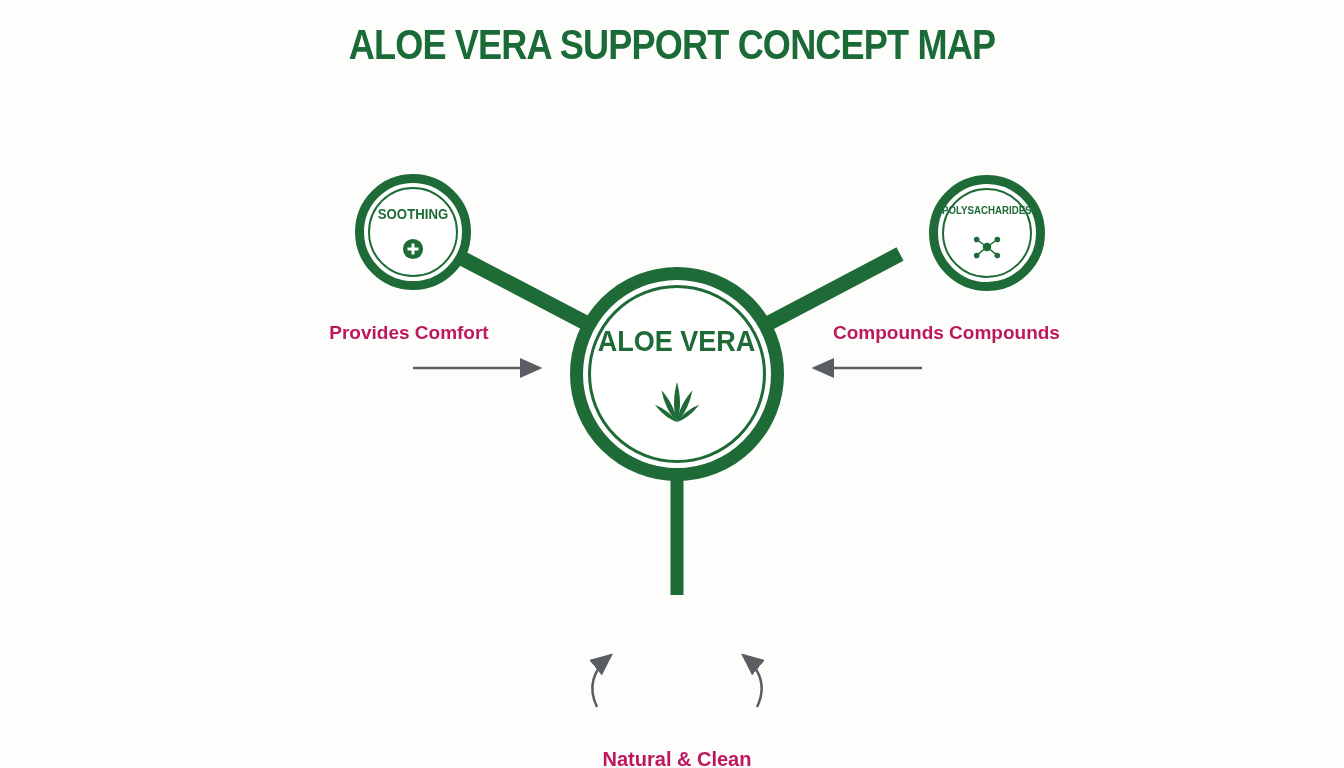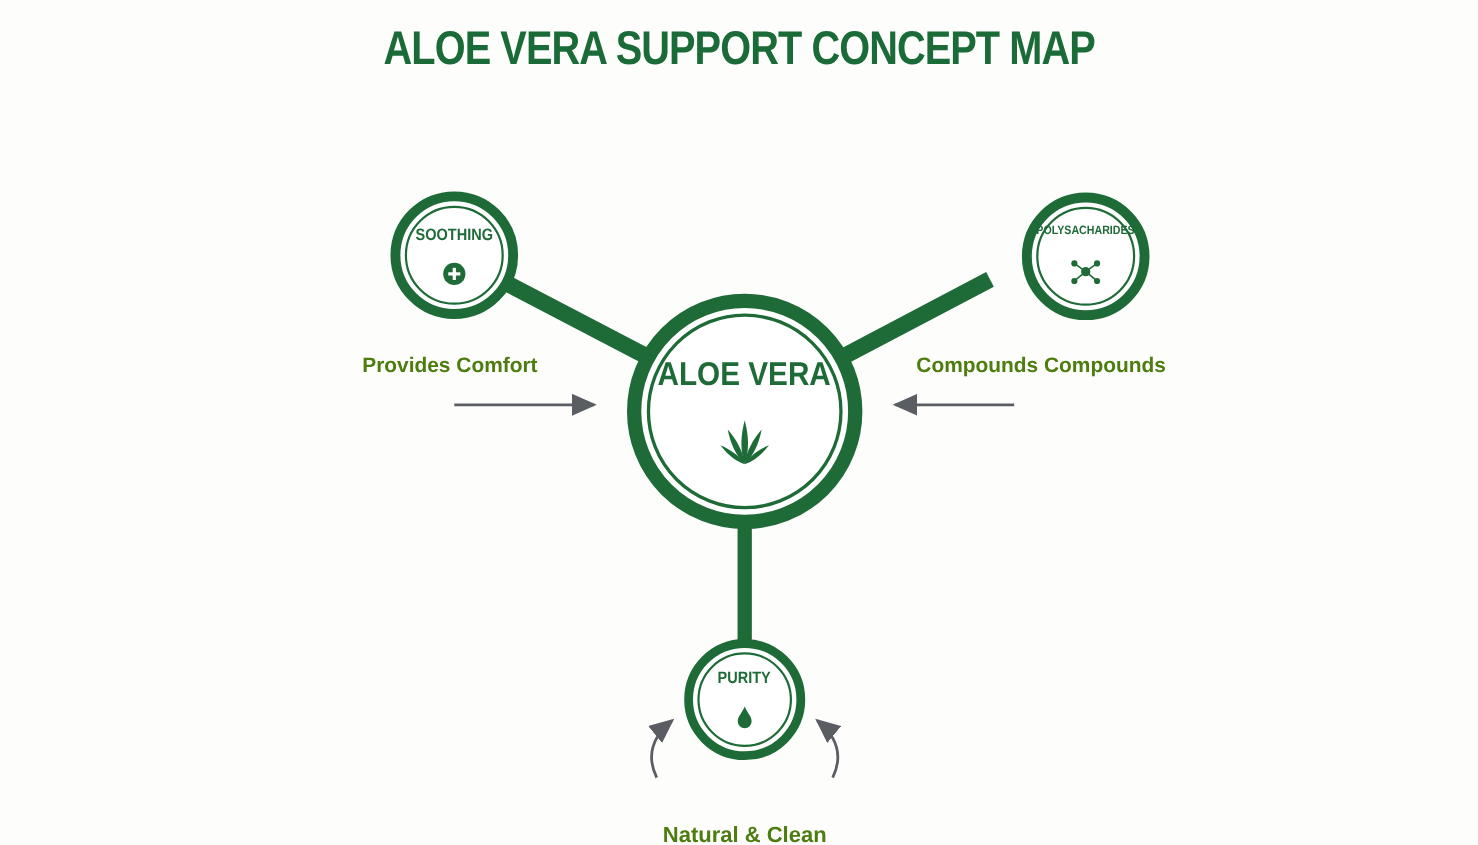--- a/index.html
+++ b/index.html
@@ -37,21 +37,21 @@
   .sat .label{
     font-weight:800;color:#1e6b37;transform:scaleX(.88);white-space:nowrap;
   }
   #node-soothing{left:355px;top:174px;width:116px;height:116px;}
   #node-soothing .label{font-size:15px;}
   #node-poly{left:929px;top:175px;width:116px;height:116px;}
   #node-poly .label{font-size:11px;}
   #node-purity{left:622px;top:581px;width:110px;height:110px;border-width:8px;}
   #node-purity .label{font-size:15px;}
   .annotation{
-    position:absolute;color:#4d7c0f;font-weight:700;
+    position:absolute;color:#be185d;font-weight:700;
     font-size:19px;text-align:center;z-index:2;white-space:nowrap;
   }
   #ann-comfort{left:299px;top:322px;width:220px;}
   #ann-bioactive{left:833px;top:322px;width:220px;}
   #ann-natural{left:567px;top:702px;width:220px;font-size:20px;margin-top:46px;}
 </style>
 </head>
 <body>
 
 <div class="canvas">
@@ -114,26 +114,18 @@
         </g>
         <circle cx="18" cy="16" r="4.5" fill="#1e6b37"></circle>
         <circle cx="7" cy="8" r="3" fill="#1e6b37"></circle>
         <circle cx="29" cy="8" r="3" fill="#1e6b37"></circle>
         <circle cx="7" cy="25" r="3" fill="#1e6b37"></circle>
         <circle cx="29" cy="25" r="3" fill="#1e6b37"></circle>
       </svg>
     </div>
   </div>
 
-  <div class="node sat" id="node-purity">
-    <div class="inner">
-      <div class="label">PURITY</div>
-      <svg width="18" height="24" viewBox="0 0 20 26">
-        <path d="M10 1 C13 8 17 11 17 16 A7 7 0 1 1 3 16 C3 11 7 8 10 1 Z" fill="#1e6b37"></path>
-      </svg>
-    </div>
-  </div>
 
   <div class="annotation" id="ann-comfort">Provides Comfort</div>
   <div class="annotation" id="ann-bioactive">Compounds Compounds</div>
   <div class="annotation" id="ann-natural">Natural &amp; Clean</div>
 
 </div>
 
 </body></html>

